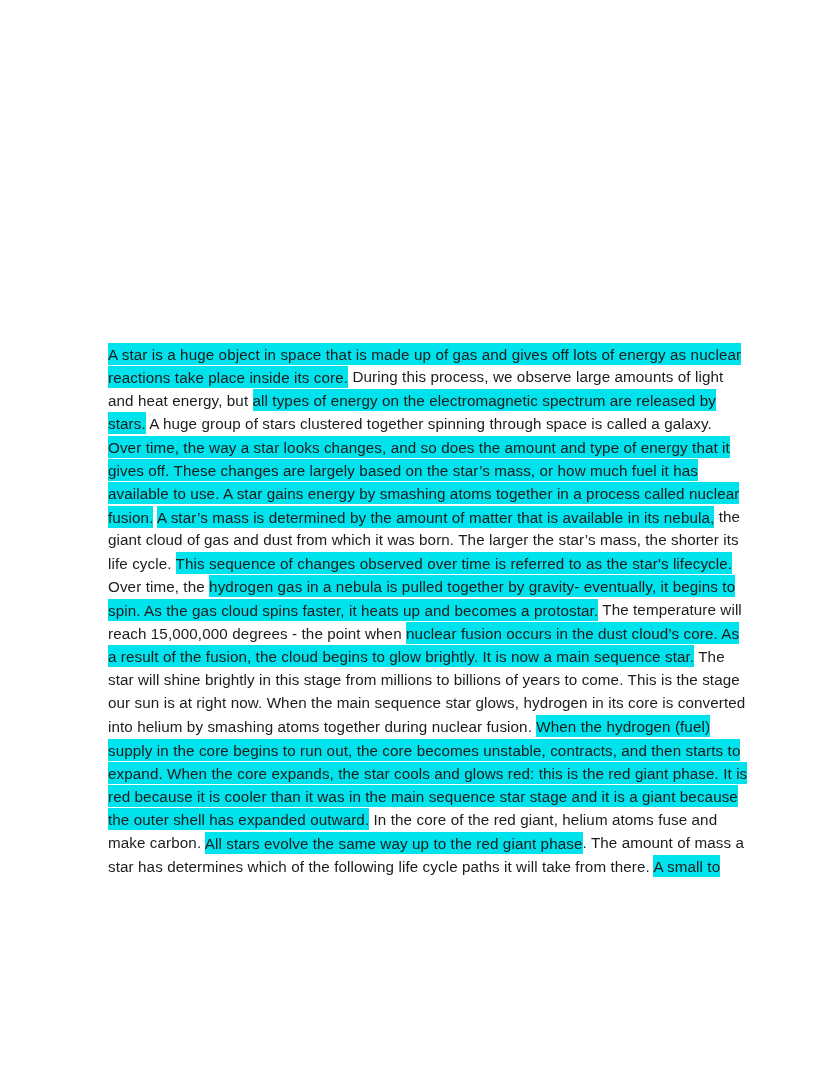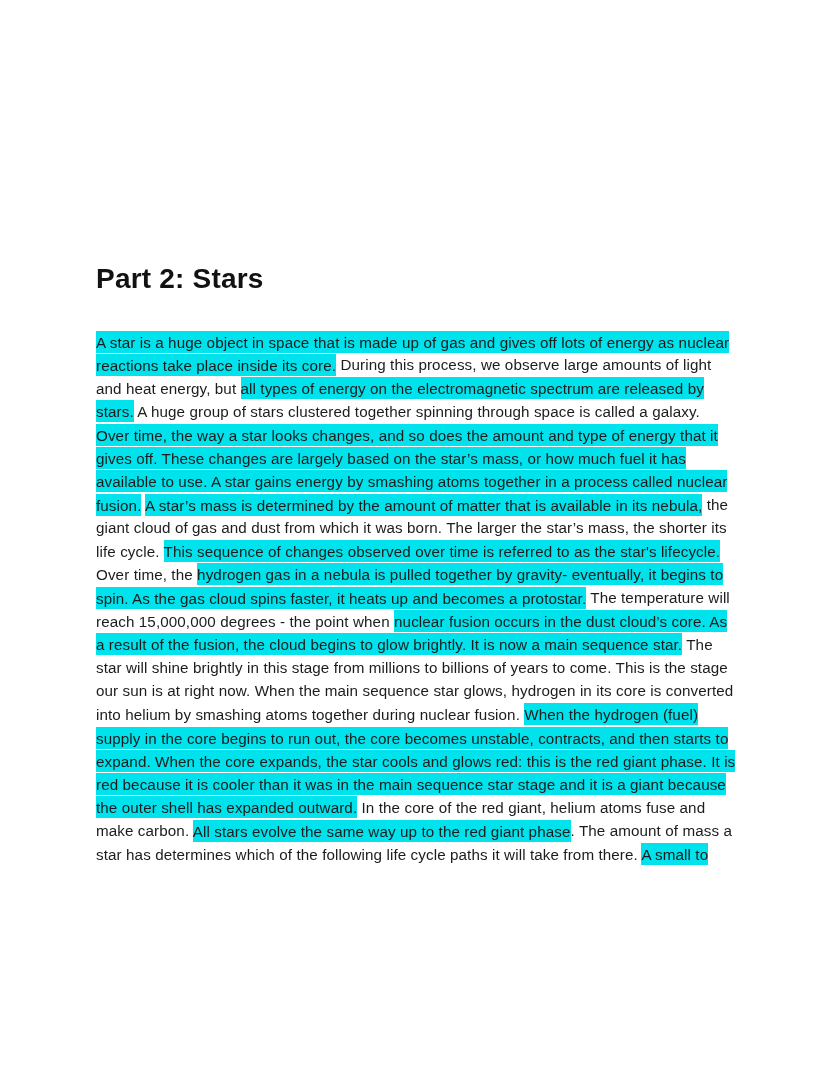--- a/index.html
+++ b/index.html
@@ -42,29 +42,28 @@
     color: #121212;
   }
   .body-par {
     position: absolute;
     left: 96px;
     top: 330px;
     width: 640px;
     font-size: 15.2px;
     line-height: 23.3px;
     letter-spacing: 0.1px;
-    margin: 0;
+    margin: 12px;
   }
   .hl {
     background-color: var(--hl, #00e2ec);
     padding-top: 2.5px;
     padding-bottom: 2.5px;
   }
 </style>
 </head>
 <body style="--hl: #00e2ec; --text: #1c1c1c;">
 
 <div class="doc-page">
 
-  <h1 class="section-heading">Part 2: Stars</h1>
 
   <p class="body-par"><span class="hl">A star is a huge object in space that is made up of gas and gives off lots of energy as nuclear reactions take place inside its core.</span><span> During this process, we observe large amounts of light and heat energy, but </span><span class="hl">all types of energy on the electromagnetic spectrum are released by stars.</span><span> A huge group of stars clustered together spinning through space is called a galaxy. </span><span class="hl">Over time, the way a star looks changes, and so does the amount and type of energy that it gives off. These changes are largely based on the star’s mass, or how much fuel it has available to use. A star gains energy by smashing atoms together in a process called nuclear fusion.</span><span> </span><span class="hl">A star’s mass is determined by the amount of matter that is available in its nebula,</span><span> the giant cloud of gas and dust from which it was born. The larger the star’s mass, the shorter its life cycle. </span><span class="hl">This sequence of changes observed over time is referred to as the star's lifecycle.</span><span> Over time, the </span><span class="hl">hydrogen gas in a nebula is pulled together by gravity- eventually, it begins to spin. As the gas cloud spins faster, it heats up and becomes a protostar.</span><span> The temperature will reach 15,000,000 degrees - the point when </span><span class="hl">nuclear fusion occurs in the dust cloud’s core. As a result of the fusion, the cloud begins to glow brightly. It is now a main sequence star.</span><span> The star will shine brightly in this stage from millions to billions of years to come. This is the stage our sun is at right now. When the main sequence star glows, hydrogen in its core is converted into helium by smashing atoms together during nuclear fusion. </span><span class="hl">When the hydrogen (fuel) supply in the core begins to run out, the core becomes unstable, contracts, and then starts to expand. When the core expands, the star cools and glows red: this is the red giant phase. It is red because it is cooler than it was in the main sequence star stage and it is a giant because the outer shell has expanded outward.</span><span> In the core of the red giant, helium atoms fuse and make carbon. </span><span class="hl">All stars evolve the same way up to the red giant phase</span><span>. The amount of mass a star has determines which of the following life cycle paths it will take from there. </span><span class="hl">A small to</span></p>
 </div>
 
 </body></html>

